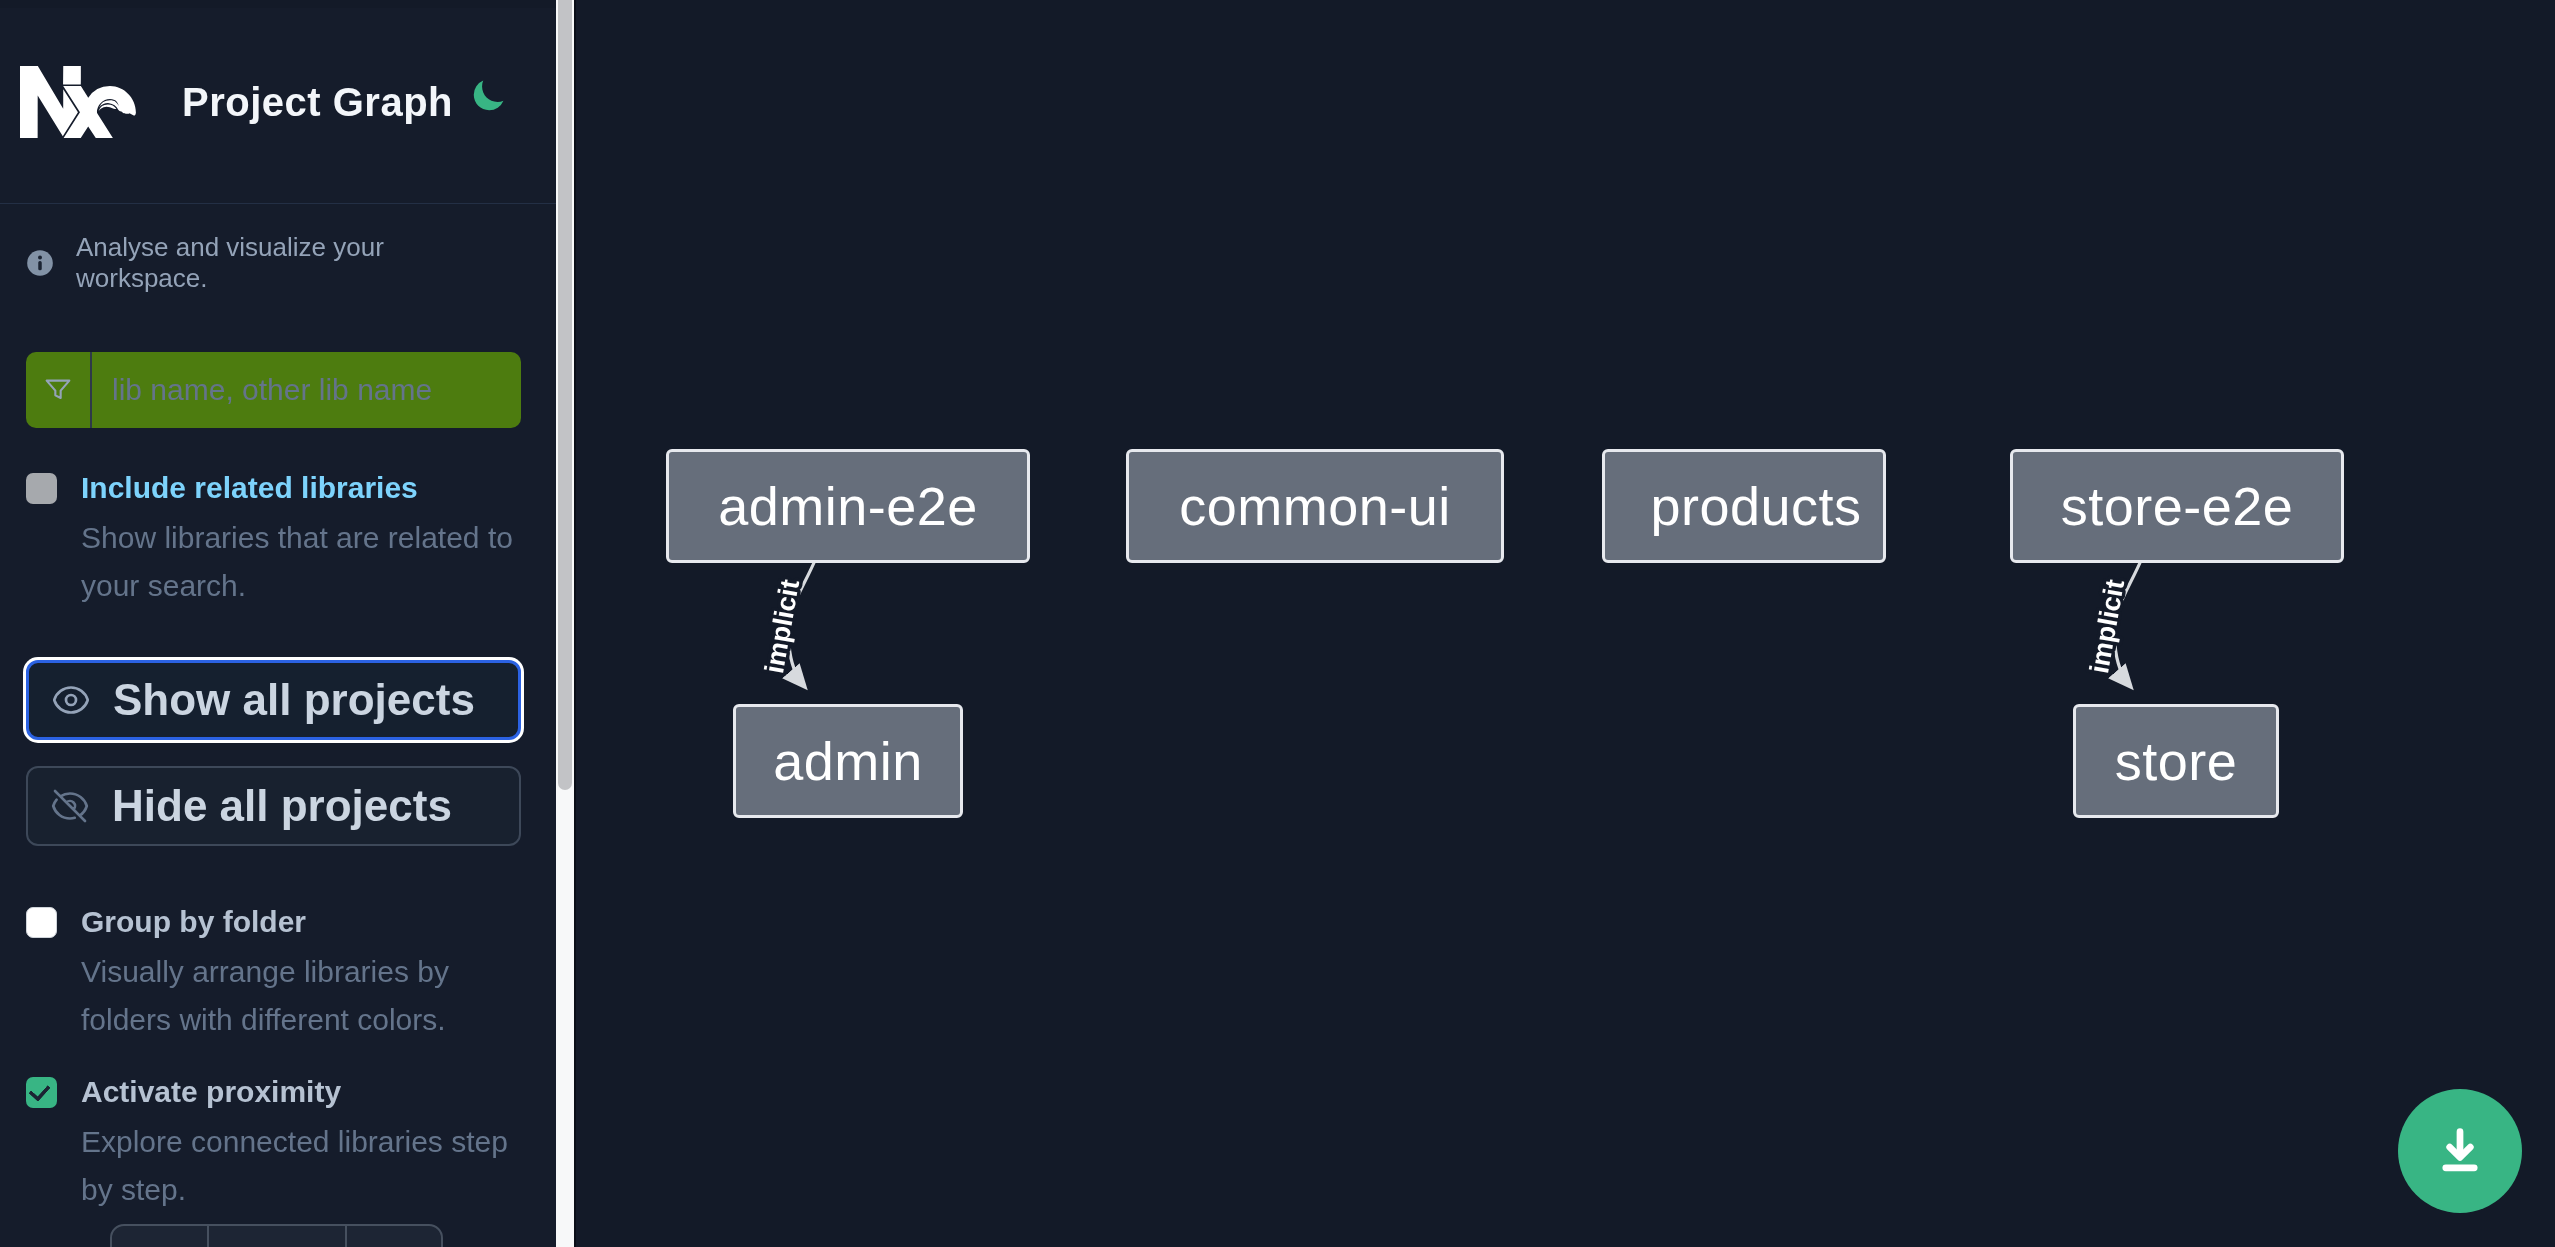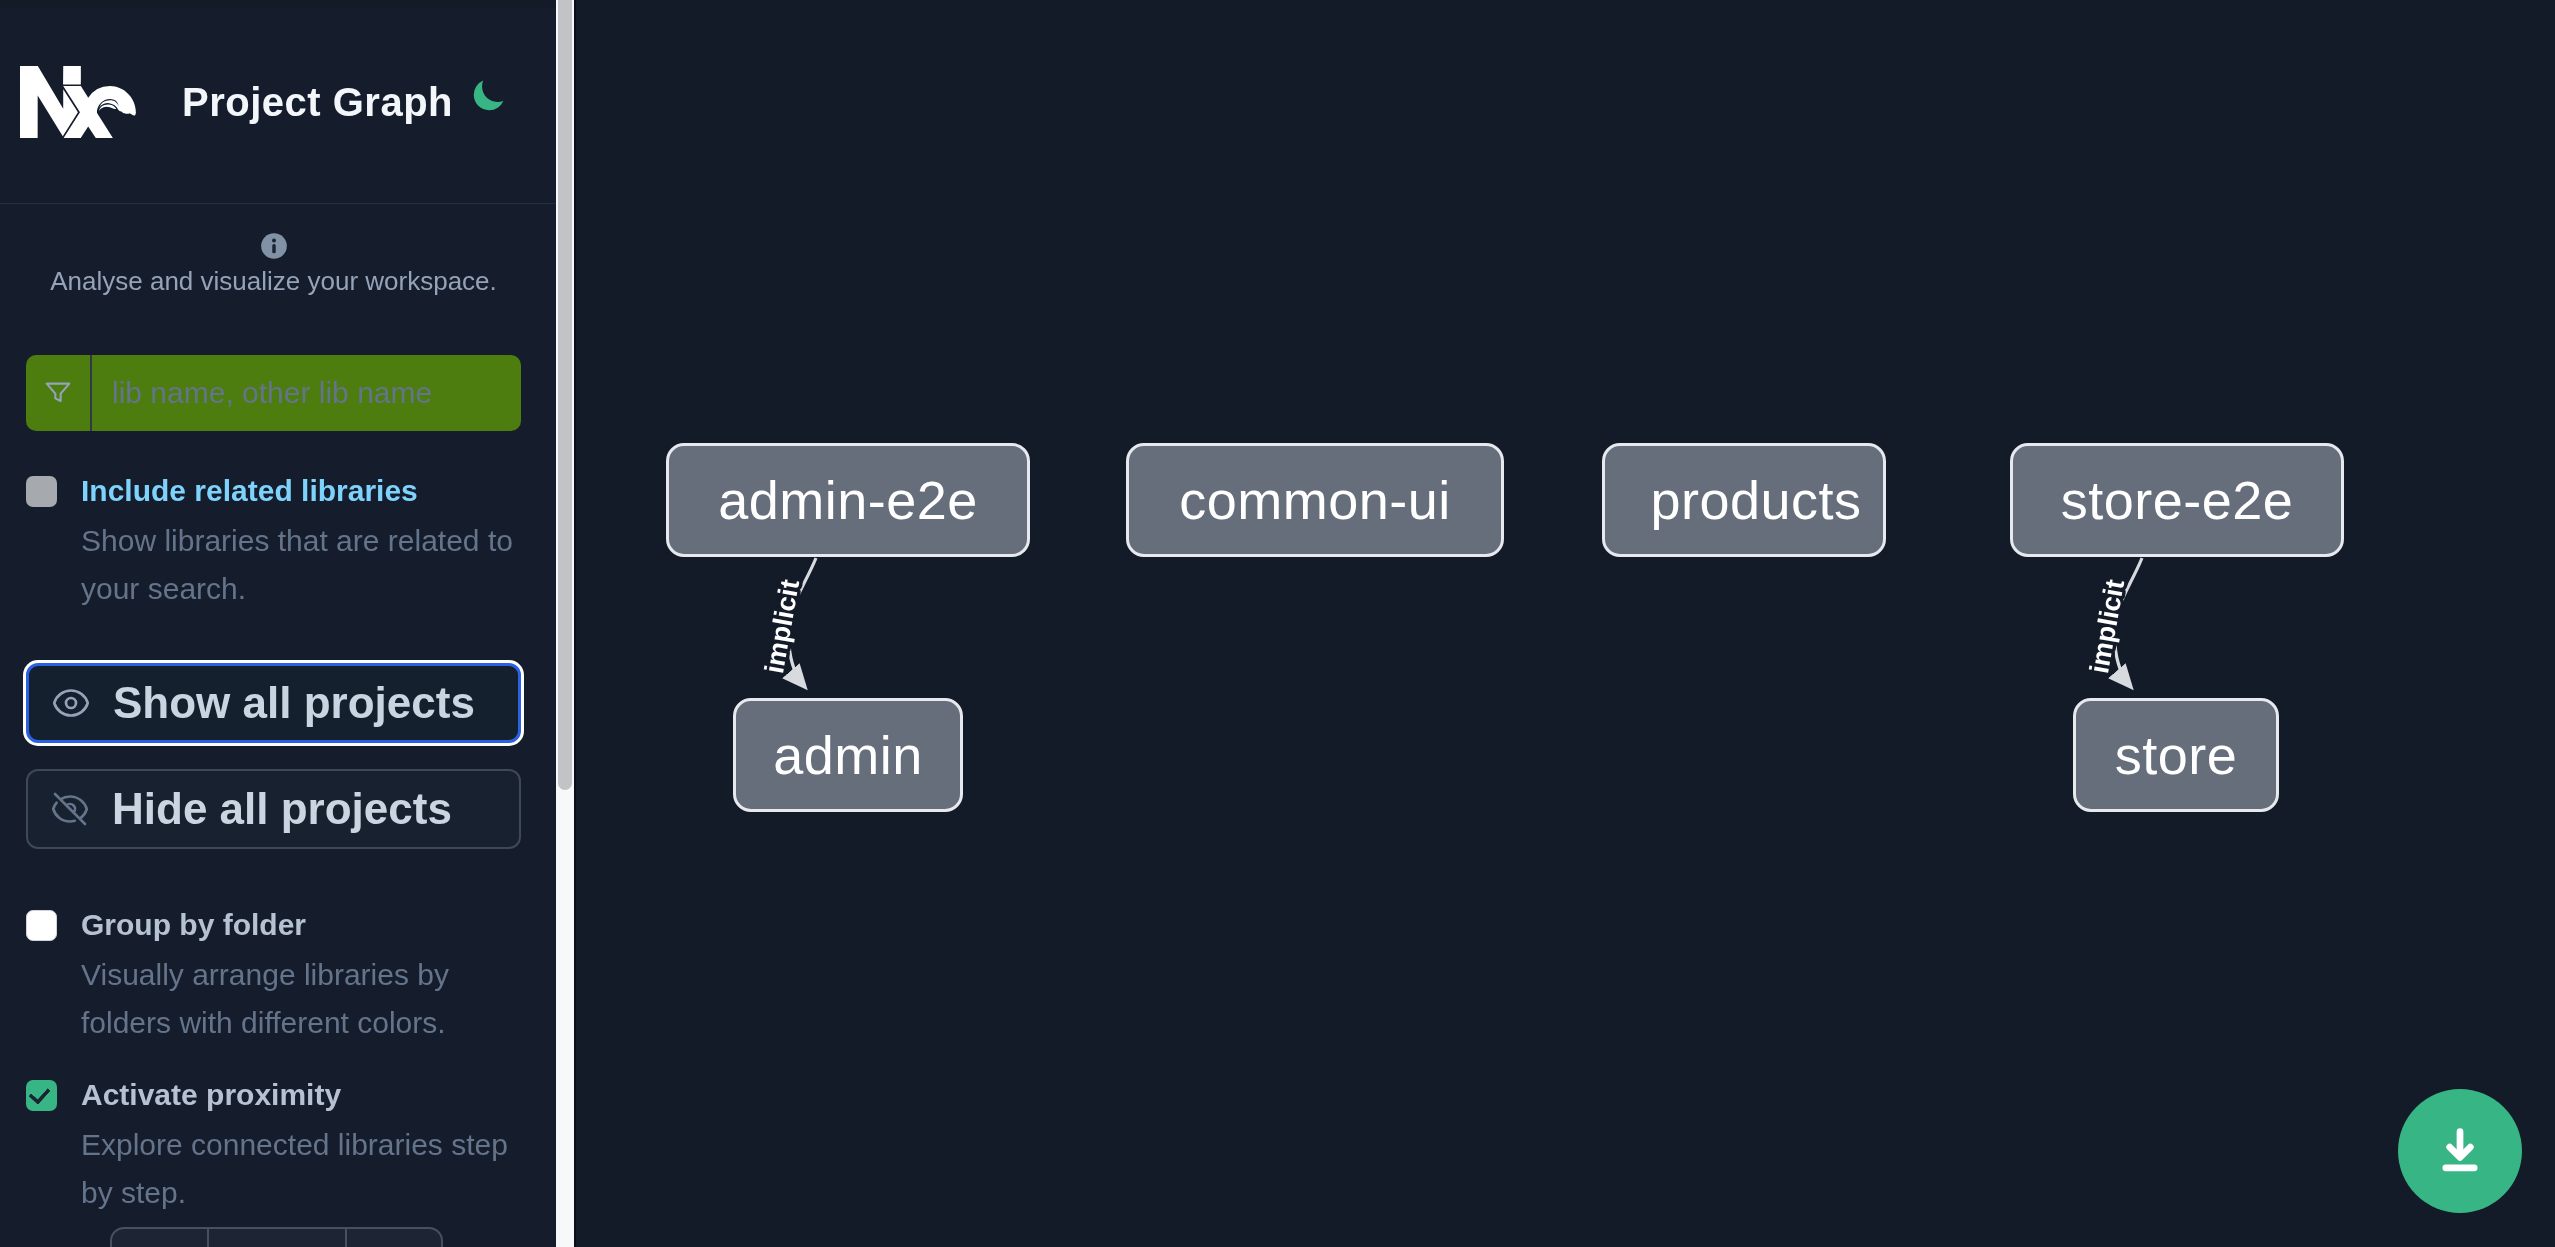--- a/index.html
+++ b/index.html
@@ -22,21 +22,21 @@
   .app-title {
     position: absolute; left: 182px; top: 72px;
     font-size: 40px; font-weight: 700; color: #f3f6fa; letter-spacing: 0.5px;
   }
   .theme-toggle {
     position: absolute; left: 462px; top: 62px; width: 52px; height: 52px;
     background: transparent; border: none; cursor: pointer;
     display: flex; align-items: center; justify-content: center;
   }
   .sb-content { padding: 0 35px 0 26px; }
-  .tagline-row { display: flex; align-items: center; gap: 6px; margin-top: 28px; flex-direction: column; }
+  .tagline-row { display: flex; align-items: center; gap: 22px; margin-top: 28px; }
   .info-icon { flex: 0 0 auto; width: 28px; height: 28px; }
   .tagline { font-size: 26px; color: #94a3b8; }
   
   .search-box {
     margin-top: 58px; width: 495px; height: 76px;
     background: #4d7c0f; border-radius: 10px;
     display: flex; align-items: stretch; overflow: hidden;
   }
   .search-funnel {
     flex: 0 0 66px; display: flex; align-items: center; justify-content: center;
@@ -114,23 +114,23 @@
   }
   .edges-svg { position: absolute; left: 0; top: 0; width: 1981px; height: 1247px; }
   .edge-label {
     font-family: "Liberation Sans", sans-serif;
     font-size: 27px; font-weight: 700; fill: #ffffff;
     paint-order: stroke; stroke: #131a28; stroke-width: 7px; stroke-linejoin: round;
     text-anchor: middle;
   }
   .node {
     position: absolute; height: 114px;
-    background: #666e7b; border: 3px solid #e7e9ee; border-radius: 18px;
-    display: flex; align-items: center; justify-content: center;
-    color: #ffffff; font-size: 54px; letter-spacing: 0.5px; cursor: pointer;
+    background: #666e7b; border: 3px solid #e7e9ee; border-radius: 6px;
+    display: flex; align-items: center; justify-content: center;
+    color: #ffffff; font-size: 54px; letter-spacing: 0.5px; cursor: pointer; margin-top: 6px;
   }
   .n-admin-e2e  { left: 90px;   top: 443px; width: 364px; }
   .n-common-ui  { left: 550px;  top: 443px; width: 378px; }
   .n-products   { left: 1026px; top: 443px; width: 284px; padding-left: 24px; }
   .n-store-e2e  { left: 1434px; top: 443px; width: 334px; }
   .n-admin      { left: 157px;  top: 698px; width: 230px; }
   .n-store      { left: 1497px; top: 698px; width: 206px; }
   
   .fab {
     position: absolute; left: 1822px; top: 1089px; width: 124px; height: 124px;

